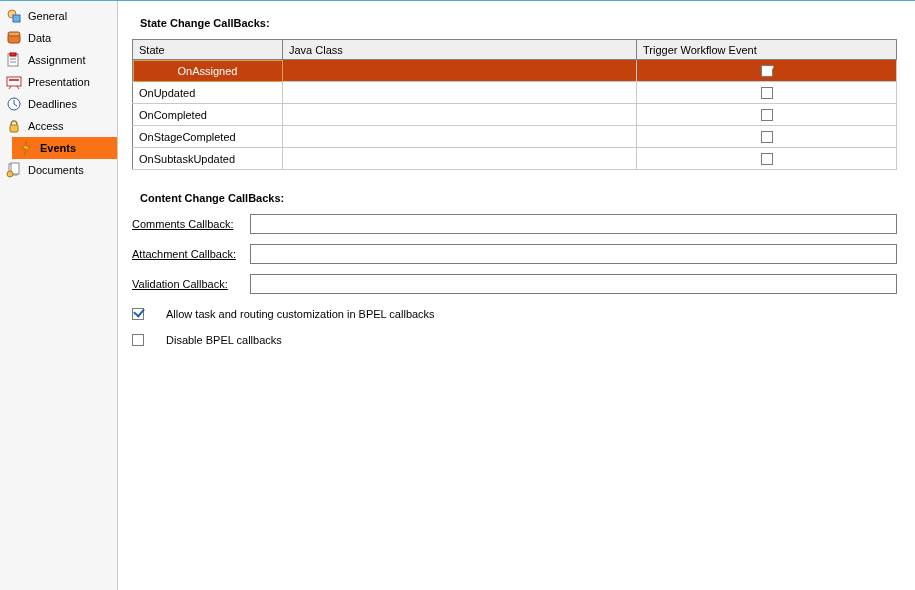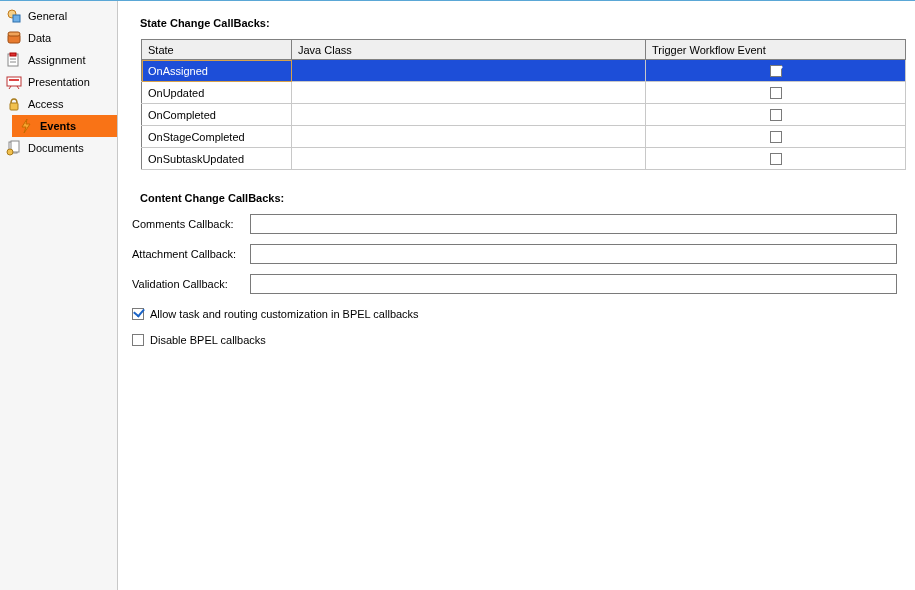--- a/index.html
+++ b/index.html
@@ -56,40 +56,40 @@
   .section-title {
     font-weight: bold;
     margin: 6px 0 10px 8px;
   }
   
   .tbl {
     width: 100%;
     border: 1px solid #808080;
     border-collapse: collapse;
     margin-bottom: 22px;
-    margin-left: 9px;
   }
   .tbl th {
     background: #efefef;
     border: 1px solid #808080;
     font-weight: normal;
     text-align: left;
     padding: 3px 6px;
     height: 20px;
   }
   .tbl td {
     border-right: 1px solid #c8c8c8;
     border-bottom: 1px solid #c8c8c8;
     padding: 3px 6px;
     height: 22px;
   }
   .tbl td.center { text-align: center; }
   .tbl tr.selected-row td {
-    background: #1d4ed8;
+    background: #c2410c;
     color: #fff;
+    text-align: center;
   }
   .tbl tr.selected-row td:first-child {
     
     outline: 1px solid #d8a24a;
     outline-offset: -1px;
   }
   .chk {
     width: 12px; height: 12px;
     display: inline-block;
     border: 1px solid #7a7a7a;
@@ -109,37 +109,38 @@
   .chk.checked.on-blue::after {
     border-color: #fff;
   }
 
   
   .form-row {
     display: flex;
     align-items: center;
     margin-bottom: 10px;
     gap: 6px;
+    text-decoration: underline;
   }
   .form-row label {
     width: 112px;
     text-align: left;
     white-space: nowrap;
   }
   .form-row input[type="text"] {
     flex: 1;
     height: 20px;
     border: 1px solid #7a7a7a;
     font: inherit;
     padding: 1px 4px;
   }
   .check-row {
     display: flex;
     align-items: center;
-    gap: 6px;
+    gap: 22px;
     margin-top: 14px;
   }
   .check-row + .check-row { }
 
 </style>
 </head>
 <body>
 
 <div class="app">
 
@@ -176,20 +177,30 @@
     <div class="sidebar-item">
       <span class="icon">
         <svg width="16" height="16">
             <rect x="1" y="3" width="14" height="9" fill="#fff" stroke="#b33"></rect>
             <rect x="3" y="5" width="10" height="2" fill="#d44"></rect>
             <line x1="5" y1="12" x2="3" y2="15" stroke="#b33"></line>
             <line x1="11" y1="12" x2="13" y2="15" stroke="#b33"></line>
           </svg>
       </span>
       <span class="lbl">Presentation</span>
+    </div>
+    <div class="sidebar-item">
+      <span class="icon">
+        <svg width="16" height="16">
+            <circle cx="8" cy="8" r="6" fill="#fff" stroke="#2a5fa0"></circle>
+            <line x1="8" y1="8" x2="8" y2="4" stroke="#2a5fa0"></line>
+            <line x1="8" y1="8" x2="11" y2="10" stroke="#2a5fa0"></line>
+          </svg>
+      </span>
+      <span class="lbl">Deadlines</span>
     </div>
     <div class="sidebar-item">
       <span class="icon">
         <svg width="16" height="16">
             <rect x="4" y="7" width="8" height="7" rx="1" fill="#f2c14e" stroke="#a87a1a"></rect>
             <path d="M5 7 Q5 3 8 3 Q11 3 11 7" fill="none" stroke="#a87a1a" stroke-width="1.5"></path>
           </svg>
       </span>
       <span class="lbl">Access</span>
     </div>

